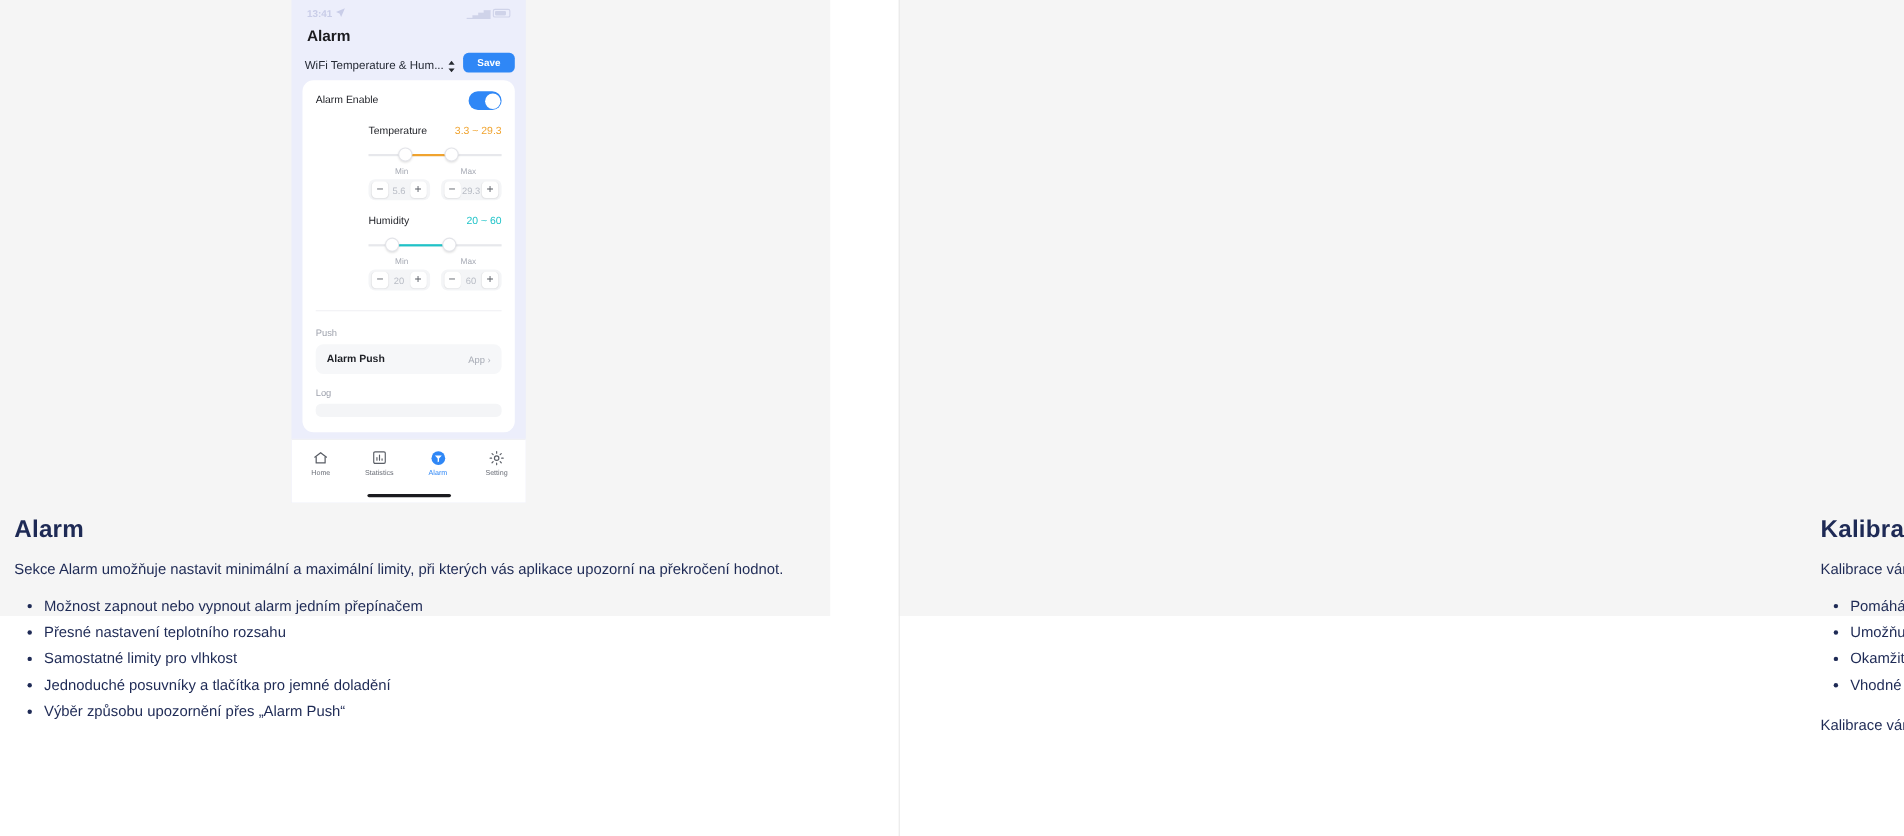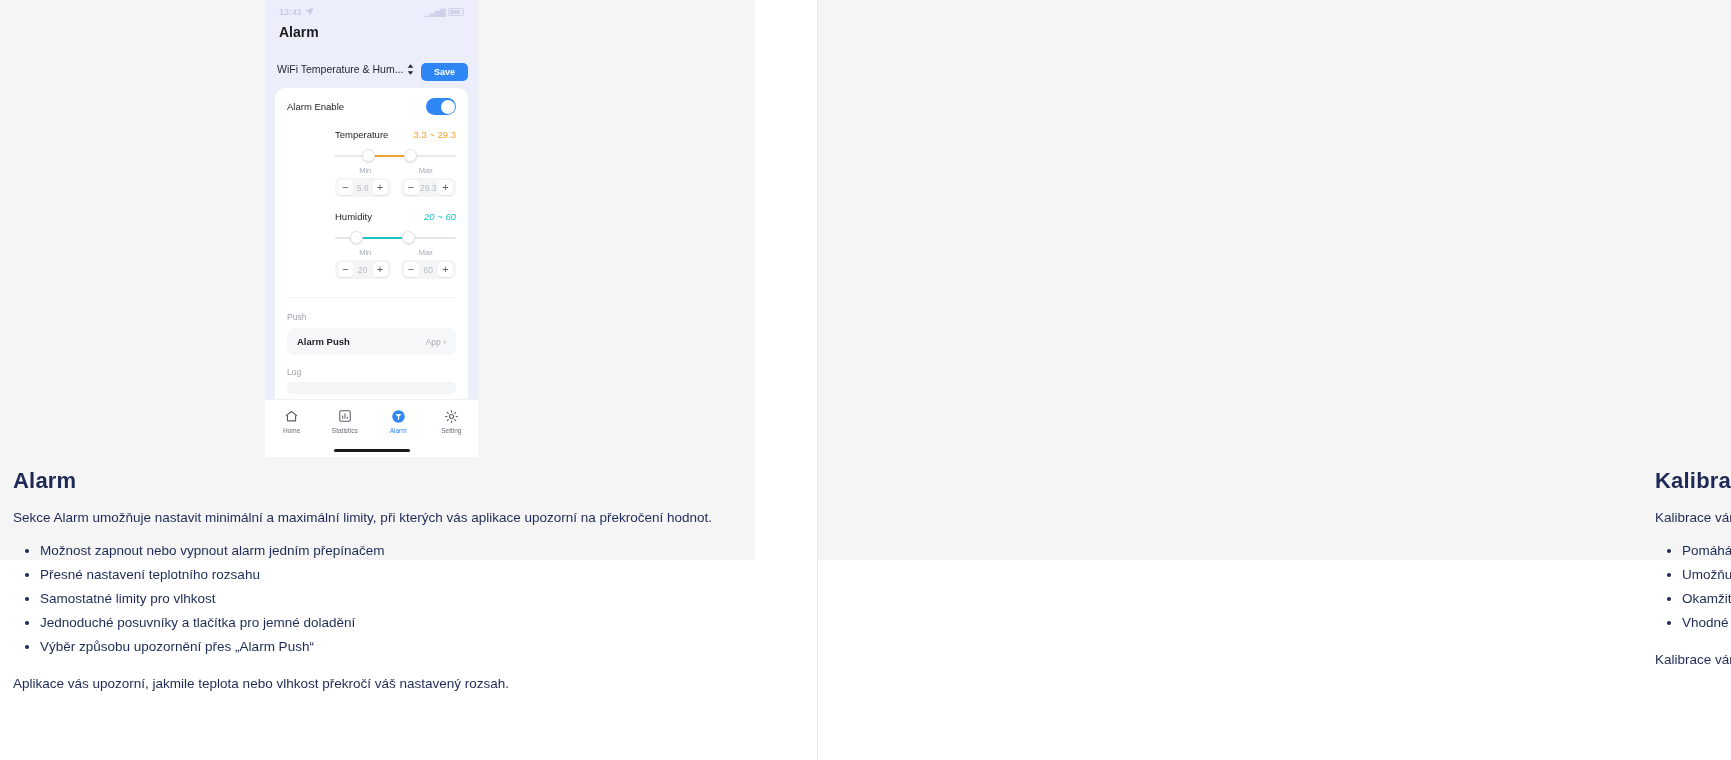--- a/index.html
+++ b/index.html
@@ -55,22 +55,22 @@
   }
   .sb-batt:after{content:"";position:absolute;left:1px;top:1px;bottom:1px;width:10px;background:#b9bedc;border-radius:1px;}
 
   .nav-title {
     font-size: 14px; font-weight: 700; color:#1b1b1f;
     padding: 3px 14px 8px 14px;
   }
 
   
   .selector-row {
-    display:flex; align-items:flex-start; justify-content:space-between;
-    padding: 0 10px 0 12px; margin-bottom: 7px; margin-top: 15px;
+    display:flex; align-items:flex-end; justify-content:space-between;
+    padding: 0 10px 0 12px; margin-bottom: 7px;
   }
   .selector {
     font-size: 10.5px; color:#252a35; display:flex; align-items:center; gap:4px;
   }
   .selector .caret { font-size: 8px; line-height:8px; display:flex; flex-direction:column; color:#333;}
   .btn-save {
     background:#2f87f6; color:#fff; font-size: 9px; font-weight:600;
     border:none; border-radius: 5px; padding: 4px 13px;
   }
 
@@ -88,21 +88,21 @@
   .toggle {
     width: 30px; height: 17px; border-radius: 9px; background:#2f87f6; position:relative;
   }
   .toggle:after {
     content:""; position:absolute; top:1.5px; right:1.5px;
     width:14px; height:14px; border-radius:50%; background:#fff;
   }
 
   .section { margin-top: 14px; margin-left: 48px; }
   .val-orange { font-size: 9.5px; color:#f0a32e; font-weight:500; }
-  .val-teal  { font-size: 9.5px; color:#1fc3c8; font-weight:500;font-style:italic; }
+  .val-teal  { font-size: 9.5px; color:#1fc3c8; font-weight:500; }
 
   
   .slider { position:relative; height: 14px; margin-top: 9px; }
   .slider .track {
     position:absolute; left:0; right:0; top:6px; height:1.5px; background:#e7e8ec;
   }
   .slider .fill { position:absolute; top:6px; height:1.5px; }
   .slider .fill-orange { background:#f0a32e; }
   .slider .fill-teal  { background:#1fc3c8; }
   .slider .knob {
@@ -328,21 +328,20 @@
     <div class="article article-left">
       <div class="art-h">Alarm</div>
       <div class="art-p">Sekce Alarm umožňuje nastavit minimální a maximální limity, při kterých vás aplikace upozorní na překročení hodnot.</div>
       <ul class="art-ul">
         <li>Možnost zapnout nebo vypnout alarm jedním přepínačem</li>
         <li>Přesné nastavení teplotního rozsahu</li>
         <li>Samostatné limity pro vlhkost</li>
         <li>Jednoduché posuvníky a tlačítka pro jemné doladění</li>
         <li>Výběr způsobu upozornění přes „Alarm Push“</li>
       </ul>
-      <div class="art-foot">Aplikace vás upozorní, jakmile teplota nebo vlhkost překročí váš nastavený rozsah.</div>
     </div>
   </div>
 
   <div class="col-gap"></div>
 
   <div class="col col-right">
 
     <div class="article article-right">
       <div class="art-h">Kalibrace</div>
       <div class="art-p">Kalibrace vám umožňuje upravit zobrazenou teplotu a vlhkost o pár desetin nahoru nebo dolů.</div>

